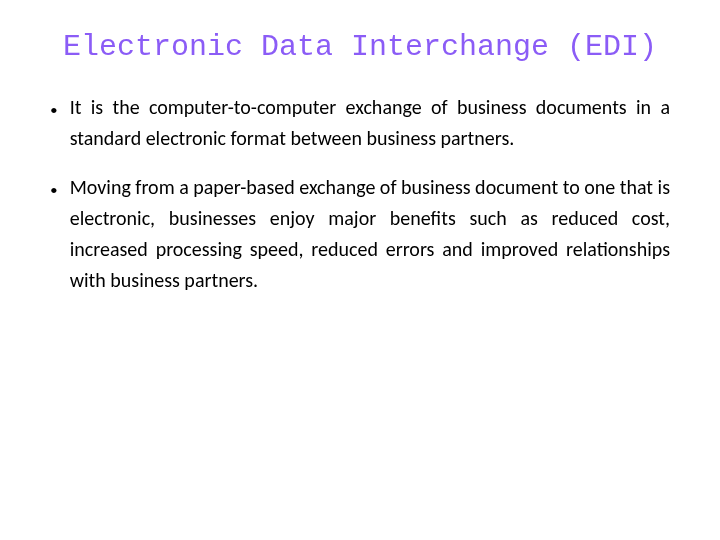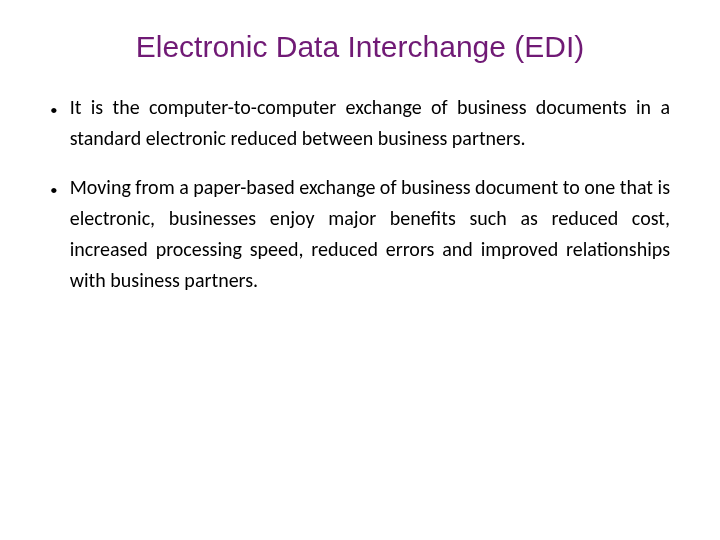--- a/index.html
+++ b/index.html
@@ -20,24 +20,24 @@
       width: 720px;
       height: 540px;
       padding: 30px 50px 30px 50px;
       display: flex;
       flex-direction: column;
     }
 
     .slide-title {
       font-size: 30px;
       font-weight: bold;
-      color: #701a75;
+      color: #8b5cf6;
       text-align: center;
       margin-bottom: 28px;
-      font-family: Liberation Sans, sans-serif;
+      font-family: Liberation Mono, monospace;
       font-weight: normal;
     }
 
     .content-list {
       list-style: none;
       padding: 0;
       margin: 0;
       display: flex;
       flex-direction: column;
       gap: 18px;
@@ -67,20 +67,20 @@
   </style>
 </head>
 <body>
 
 <div class="slide-container">
   <h1 class="slide-title">Electronic Data Interchange (EDI)</h1>
 
   <ul class="content-list">
     <li class="content-item">
       <span class="bullet">•</span>
-      <span class="item-text">It is the computer-to-computer exchange of business documents in a standard electronic reduced between business partners.</span>
+      <span class="item-text">It is the computer-to-computer exchange of business documents in a standard electronic format between business partners.</span>
     </li>
     <li class="content-item">
       <span class="bullet">•</span>
       <span class="item-text">Moving from a paper-based exchange of business document to one that is electronic, businesses enjoy major benefits such as reduced cost, increased processing speed, reduced errors and improved relationships with business partners.</span>
     </li>
   </ul>
 </div>
 
 </body></html>

